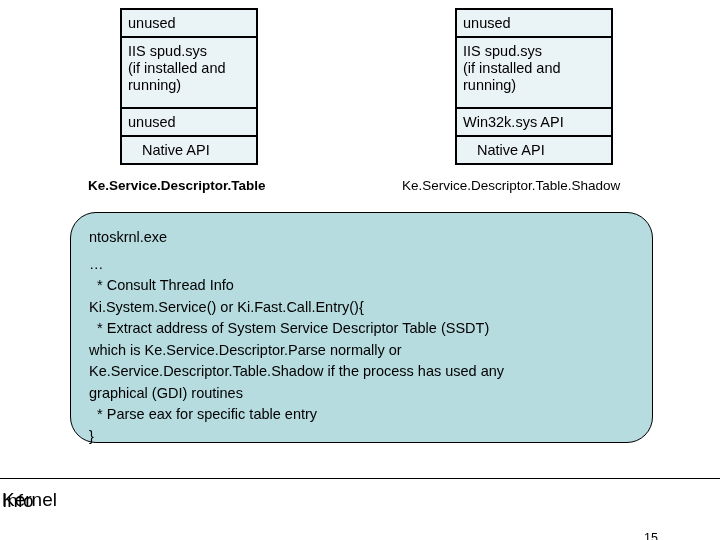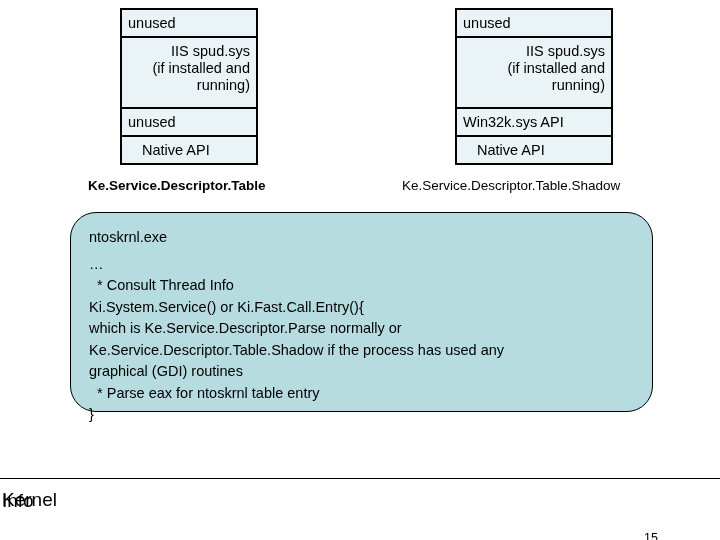--- a/index.html
+++ b/index.html
@@ -29,40 +29,40 @@
   .sdt-row {
     border-bottom: 2px solid #000000;
     box-sizing: border-box;
     padding: 5px 6px 4px 6px;
     font-size: 14.5px;
     line-height: 17px;
     color: #000000;
     background: #eaf3f6;
   }
   .sdt-row:last-child { border-bottom: none; padding-left: 20px; }
-  .sdt-row.tall { min-height: 71px; text-align: right; }
+  .sdt-row.tall { min-height: 71px; }
 
   
   .sdt-caption {
     position: absolute;
     font-size: 13.5px;
     line-height: 16px;
     white-space: nowrap;
     color: #000000;
   }
   #caption-left  { left: 88px;  top: 178px; font-weight: bold; }
   #caption-right { left: 402px; top: 178px; }
 
   
   #kernel-box {
     position: absolute;
     left: 70px;
     top: 212px;
     width: 583px;
-    height: 200px;
+    height: 231px;
     box-sizing: border-box;
     background: #b6dce0;
     border: 1.5px solid #000000;
     border-radius: 26px;
     padding: 14px 18px 10px 18px;
   }
   .code-line {
     font-size: 14.5px;
     line-height: 21.5px;
     white-space: pre;
@@ -127,23 +127,24 @@
   <div class="sdt-row">Win32k.sys API</div>
   <div class="sdt-row">Native API</div>
 </div>
 <div class="sdt-caption" id="caption-right">Ke.Service.Descriptor.Table.Shadow</div>
 
 <div id="kernel-box">
   <div class="code-line gap-after">ntoskrnl.exe</div>
   <div class="code-line">…</div>
   <div class="code-line">  * Consult Thread Info</div>
   <div class="code-line">Ki.System.Service() or Ki.Fast.Call.Entry(){</div>
+  <div class="code-line">  * Extract address of System Service Descriptor Table (SSDT)</div>
   <div class="code-line">which is Ke.Service.Descriptor.Parse normally or</div>
   <div class="code-line">Ke.Service.Descriptor.Table.Shadow if the process has used any</div>
   <div class="code-line">graphical (GDI) routines</div>
-  <div class="code-line">  * Parse eax for ntoskrnl table entry</div>
+  <div class="code-line">  * Parse eax for specific table entry</div>
   <div class="code-line">}</div>
 </div>
 
 <div id="kernel-label">Kernel</div>
 <div id="boundary-line"></div>
 <div id="user-label">Info</div>
 <div id="slide-number">15</div>
 
 </body></html>

